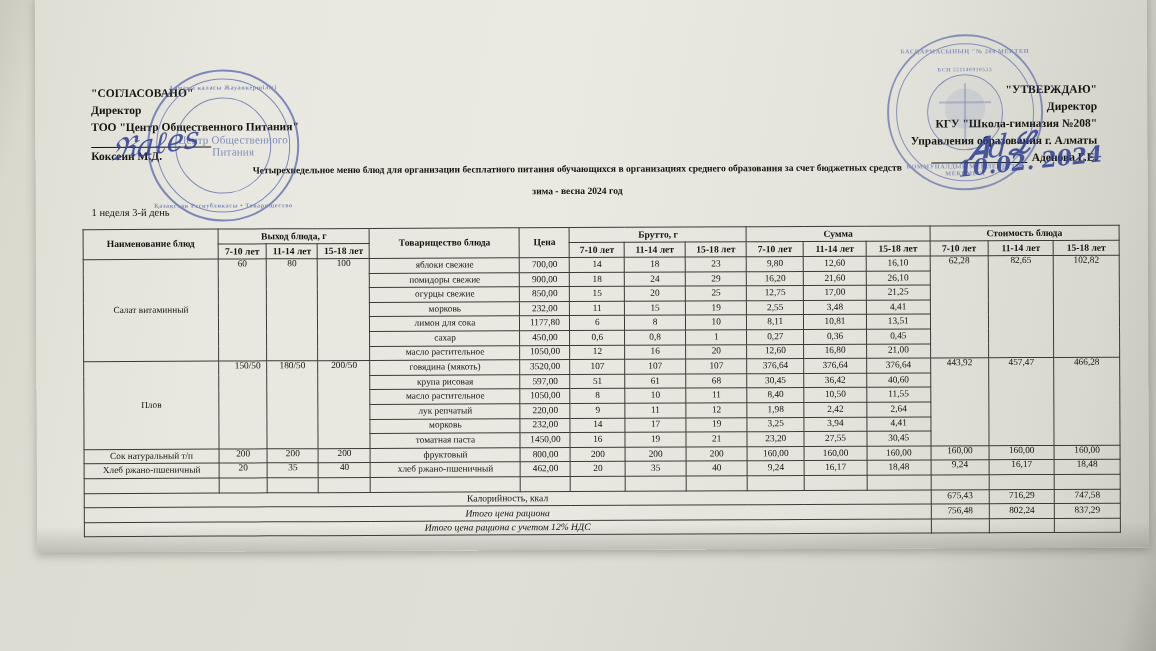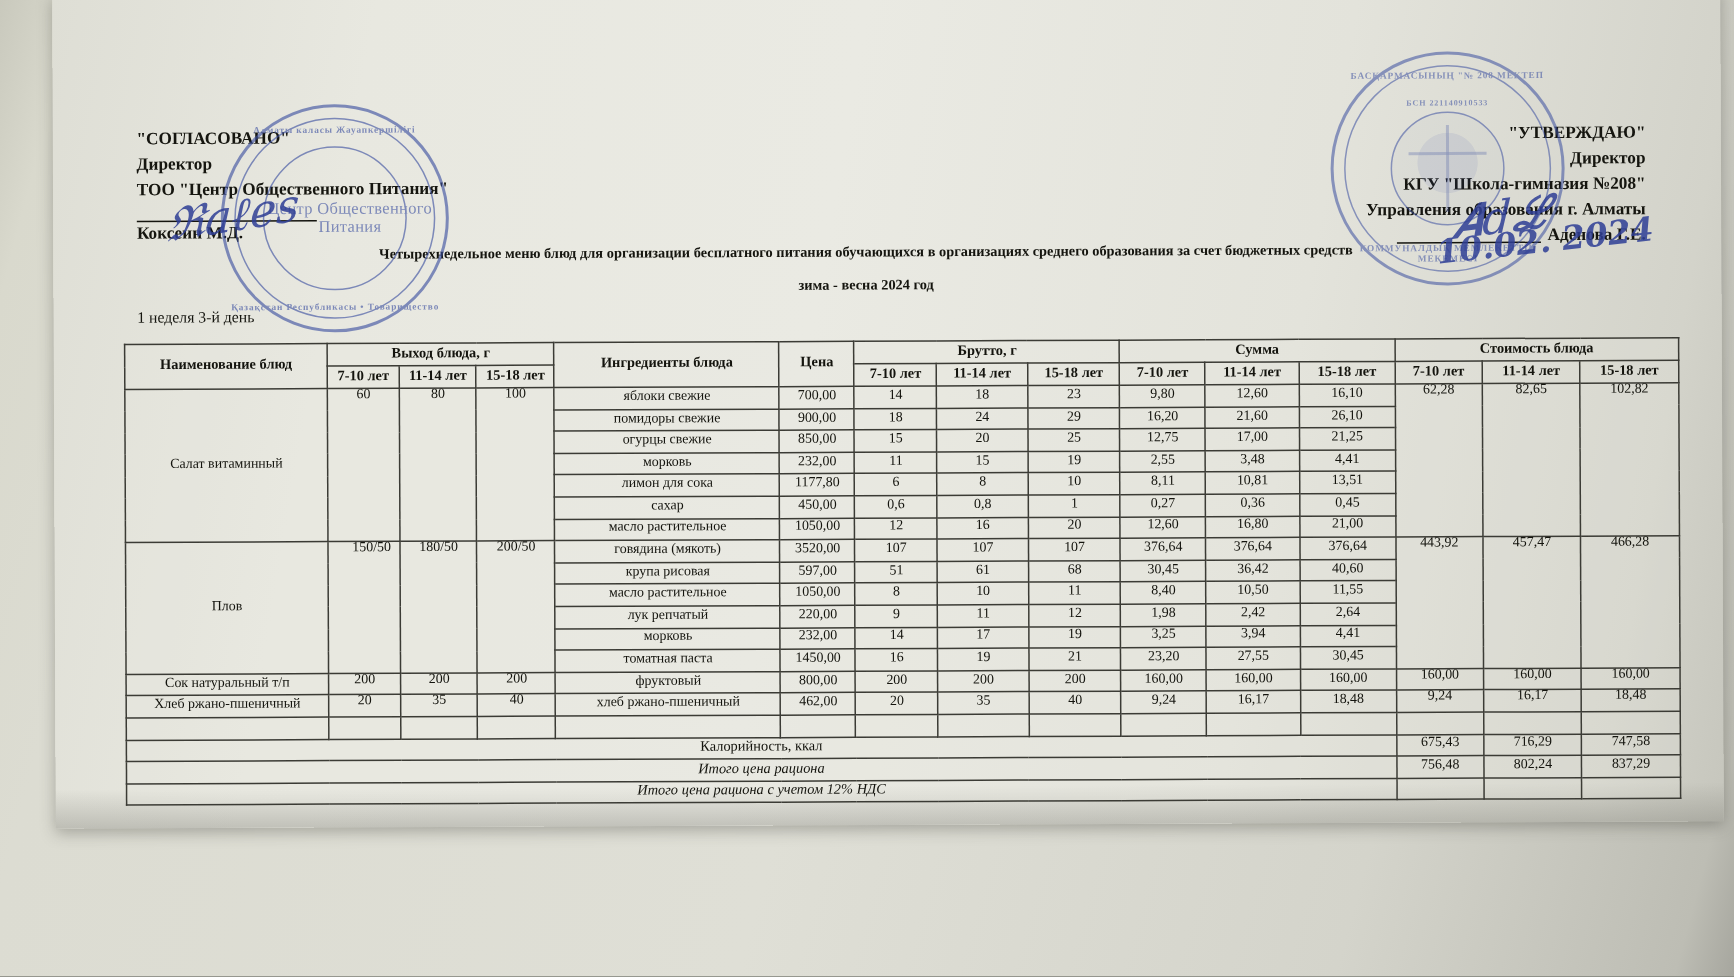--- a/index.html
+++ b/index.html
@@ -262,21 +262,21 @@
       <div class="l2">зима - весна 2024 год</div>
     </div>
 
     <div class="week-day">1 неделя 3-й день</div>
 
     <table class="menu">
       <thead>
         <tr>
           <th rowspan="2" class="colname" style="width:130px">Наименование блюд</th>
           <th colspan="3" style="width:143px">Выход блюда, г</th>
-          <th rowspan="2" class="colname" style="width:145px">Ингредиенты блюда</th>
+          <th rowspan="2" class="colname" style="width:145px">Товарищество блюда</th>
           <th rowspan="2" class="colname" style="width:45px">Цена</th>
           <th colspan="3" style="width:168px">Брутто, г</th>
           <th colspan="3" style="width:174px">Сумма</th>
           <th colspan="3" style="width:180px">Стоимость блюда</th>
         </tr>
         <tr>
           <th>7-10 лет</th>
           <th>11-14 лет</th>
           <th>15-18 лет</th>
           <th>7-10 лет</th>

